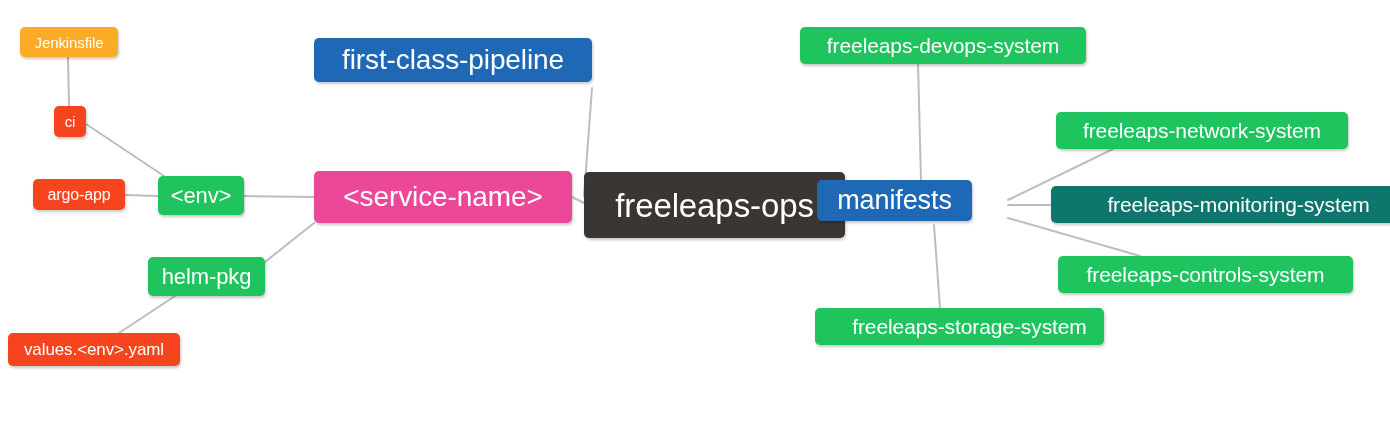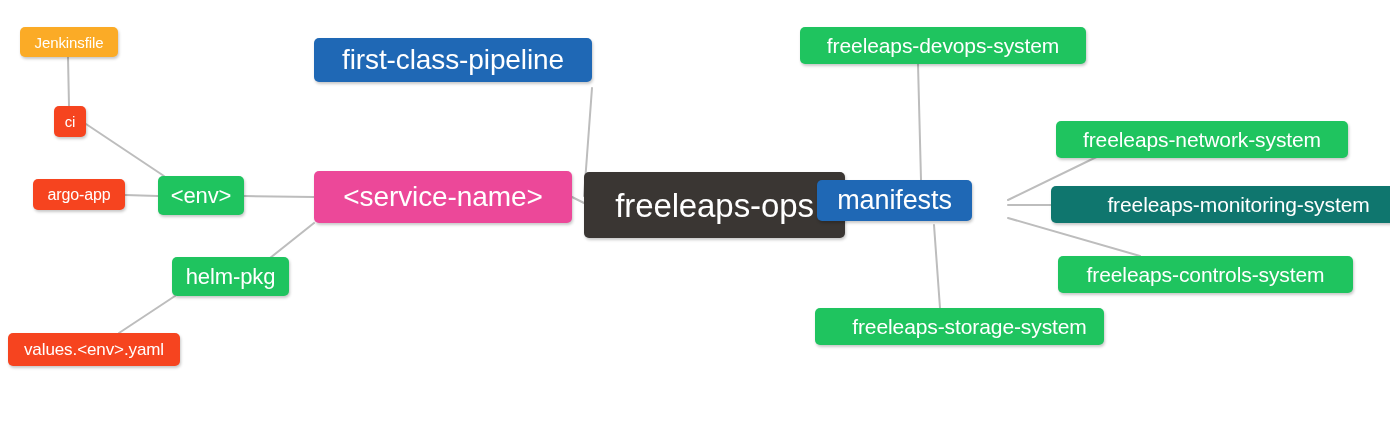--- a/index.html
+++ b/index.html
@@ -75,39 +75,39 @@
       </div>
       <div class="node" style="left: 314px; top: 171px; width: 258px; height: 52px; background: #ec4899; font-size: 28px;">
         <span>&lt;service-name&gt;</span>
       </div>
       <div class="node" style="left: 817px; top: 180px; width: 155px; height: 41px; background: rgb(31, 104, 181); font-size: 27px;">
         <span>manifests</span>
       </div>
       <div class="node" style="left: 158px; top: 176px; width: 86px; height: 39px; background: rgb(31, 196, 95); font-size: 22px;">
         <span>&lt;env&gt;</span>
       </div>
-      <div class="node" style="left: 148px; top: 257px; width: 117px; height: 39px; background: rgb(31, 196, 95); font-size: 22px; margin-left: 24px;">
+      <div class="node" style="left: 148px; top: 257px; width: 117px; height: 39px; background: rgb(31, 196, 95); font-size: 22px;">
         <span>helm-pkg</span>
       </div>
       <div class="node" style="left: 20px; top: 27px; width: 98px; height: 30px; background: rgb(251, 171, 38); font-size: 15px;">
         <span>Jenkinsfile</span>
       </div>
       <div class="node" style="left: 54px; top: 106px; width: 32px; height: 31px; background: rgb(246, 68, 31); font-size: 15px;">
         <span>ci</span>
       </div>
       <div class="node" style="left: 33px; top: 179px; width: 92px; height: 31px; background: rgb(246, 68, 31); font-size: 16px;">
         <span>argo-app</span>
       </div>
       <div class="node" style="left: 8px; top: 333px; width: 172px; height: 33px; background: rgb(246, 68, 31); font-size: 17px;">
         <span>values.&lt;env&gt;.yaml</span>
       </div>
       <div class="node" style="left: 800px; top: 27px; width: 286px; height: 37px; background: rgb(31, 196, 95); font-size: 21px; align-items: center;">
         <span>freeleaps-devops-system</span>
       </div>
-      <div class="node" style="left: 1056px; top: 121px; width: 292px; height: 37px; background: rgb(31, 196, 95); font-size: 21px;">
+      <div class="node" style="left: 1056px; top: 112px; width: 292px; height: 37px; background: rgb(31, 196, 95); font-size: 21px;">
         <span>freeleaps-network-system</span>
       </div>
       <div class="node" style="left: 1051px; top: 186px; width: 375px; height: 37px; background: #0f766e; font-size: 21px;">
         <span>freeleaps-monitoring-system</span>
       </div>
       <div class="node" style="left: 1058px; top: 256px; width: 295px; height: 37px; background: rgb(31, 196, 95); font-size: 21px;">
         <span>freeleaps-controls-system</span>
       </div>
       <div class="node" style="left: 815px; top: 308px; width: 289px; height: 37px; background: rgb(31, 196, 95); font-size: 21px; padding-left: 20px;">
         <span>freeleaps-storage-system</span>

